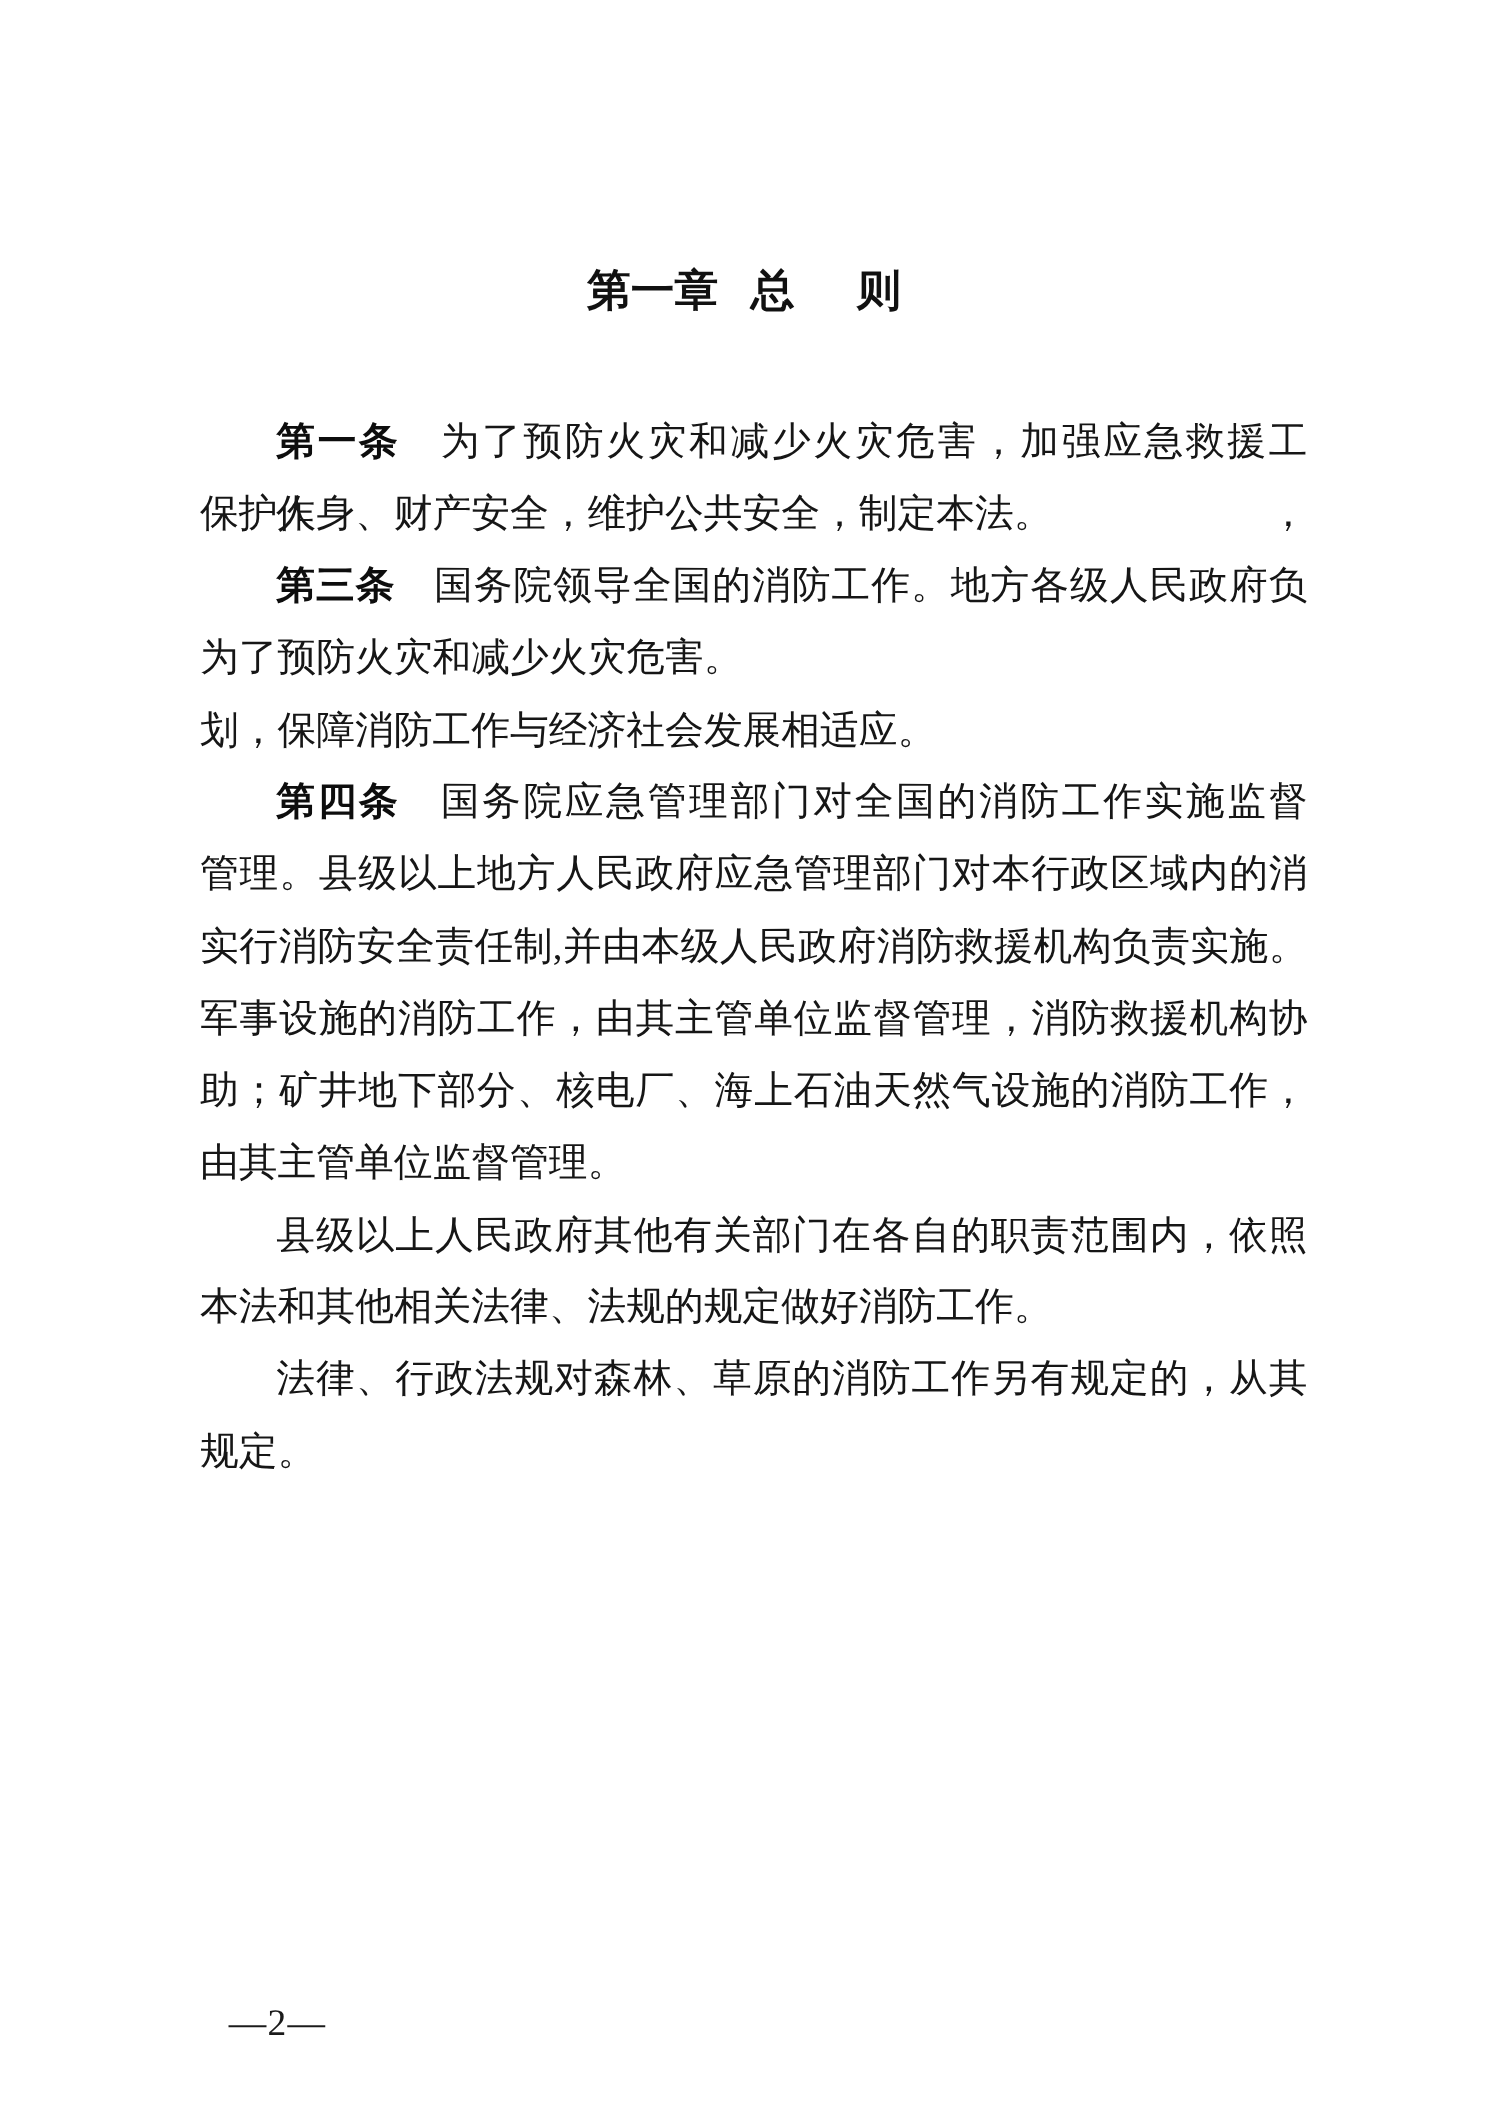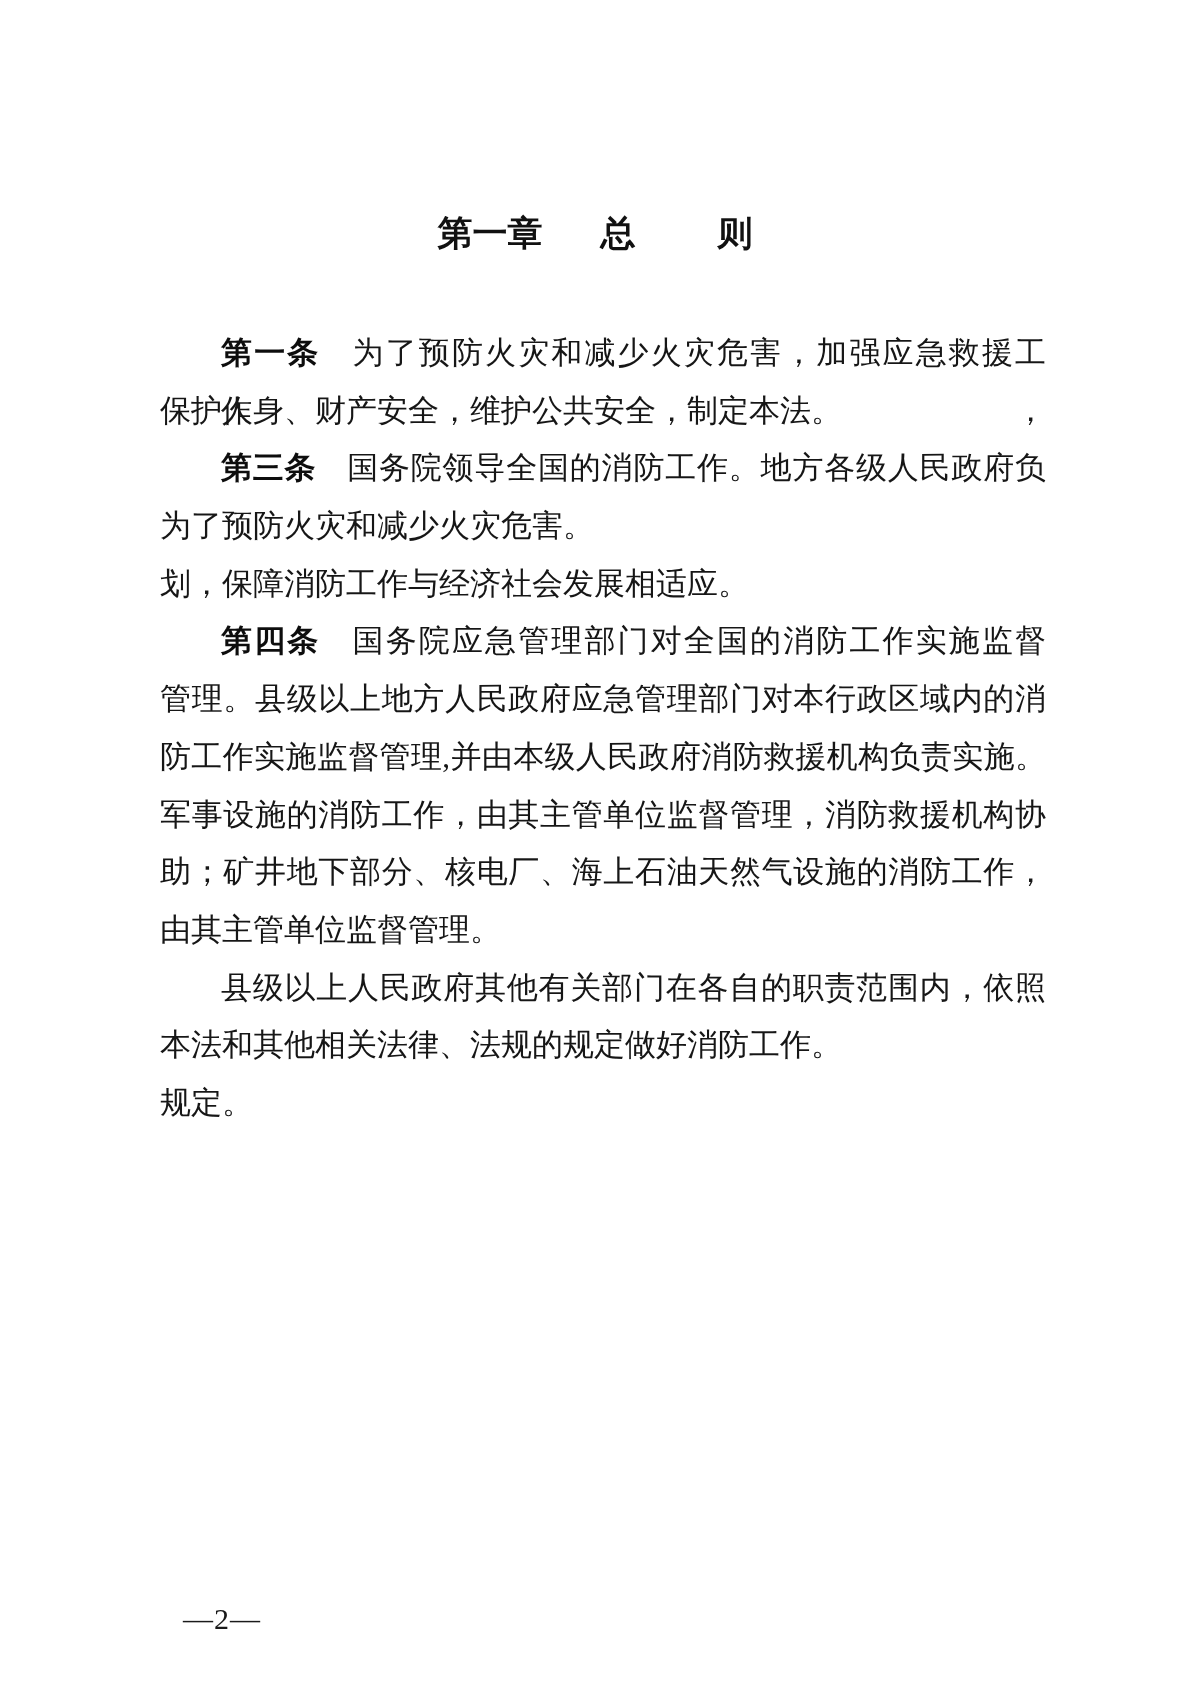--- a/index.html
+++ b/index.html
@@ -56,50 +56,51 @@
     letter-spacing:1px;
     color:#1a1a1a;
     font-family:"Liberation Serif","DejaVu Serif",serif;
   }
 </style>
 </head>
 <body>
 
 <div class="page">
 
-  <h1 class="chapter" style="margin:0;gap:32px;">
+  <h1 class="chapter" style="margin:0;">
     <span class="seg">第一章</span>
     <span class="seg g1">总</span>
     <span class="seg g2">则</span>
   </h1>
 
   <div class="doc-body">
       <div class="para">
         <div class="line indent full"><b class="art-label">第一条</b><span class="label-gap"></span><span>为了预防火灾和减少火灾危害，加强应急救援工作，</span></div>
         <div class="line"><span>保护人身、财产安全，维护公共安全，制定本法。</span></div>
       </div>
       <div class="para">
         <div class="line indent full"><b class="art-label">第三条</b><span class="label-gap"></span><span>国务院领导全国的消防工作。地方各级人民政府负</span></div>
         <div class="line"><span>为了预防火灾和减少火灾危害。</span></div>
       </div>
       <div class="para">
         <div class="line"><span>划，保障消防工作与经济社会发展相适应。</span></div>
       </div>
       <div class="para">
         <div class="line indent full"><b class="art-label">第四条</b><span class="label-gap"></span><span>国务院应急管理部门对全国的消防工作实施监督</span></div>
         <div class="line full"><span>管理。县级以上地方人民政府应急管理部门对本行政区域内的消</span></div>
-        <div class="line full"><span>防工作实施监督管理,并由本级人民政府消防救援机构负责实施。</span></div>
+        <div class="line full"><span>实行消防安全责任制,并由本级人民政府消防救援机构负责实施。</span></div>
         <div class="line full"><span>军事设施的消防工作，由其主管单位监督管理，消防救援机构协</span></div>
         <div class="line full"><span>助；矿井地下部分、核电厂、海上石油天然气设施的消防工作，</span></div>
         <div class="line"><span>由其主管单位监督管理。</span></div>
       </div>
       <div class="para">
         <div class="line indent full"><span>县级以上人民政府其他有关部门在各自的职责范围内，依照</span></div>
         <div class="line"><span>本法和其他相关法律、法规的规定做好消防工作。</span></div>
       </div>
       <div class="para">
+        <div class="line indent full"><span>法律、行政法规对森林、草原的消防工作另有规定的，从其</span></div>
         <div class="line"><span>规定。</span></div>
       </div>
     </div>
 
   <div class="page-number">—2—</div>
 
 </div>
 
 </body></html>

